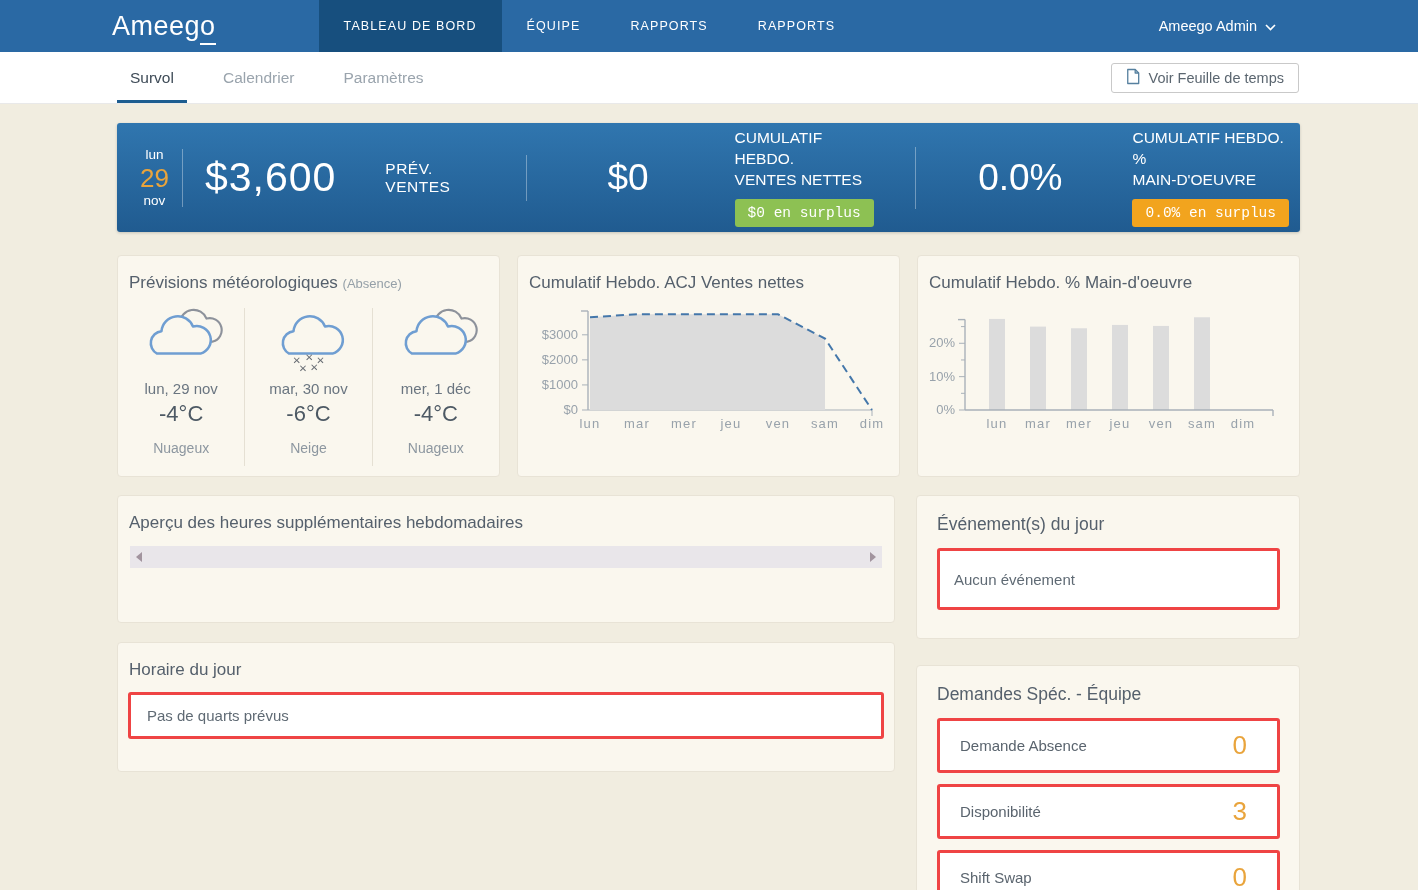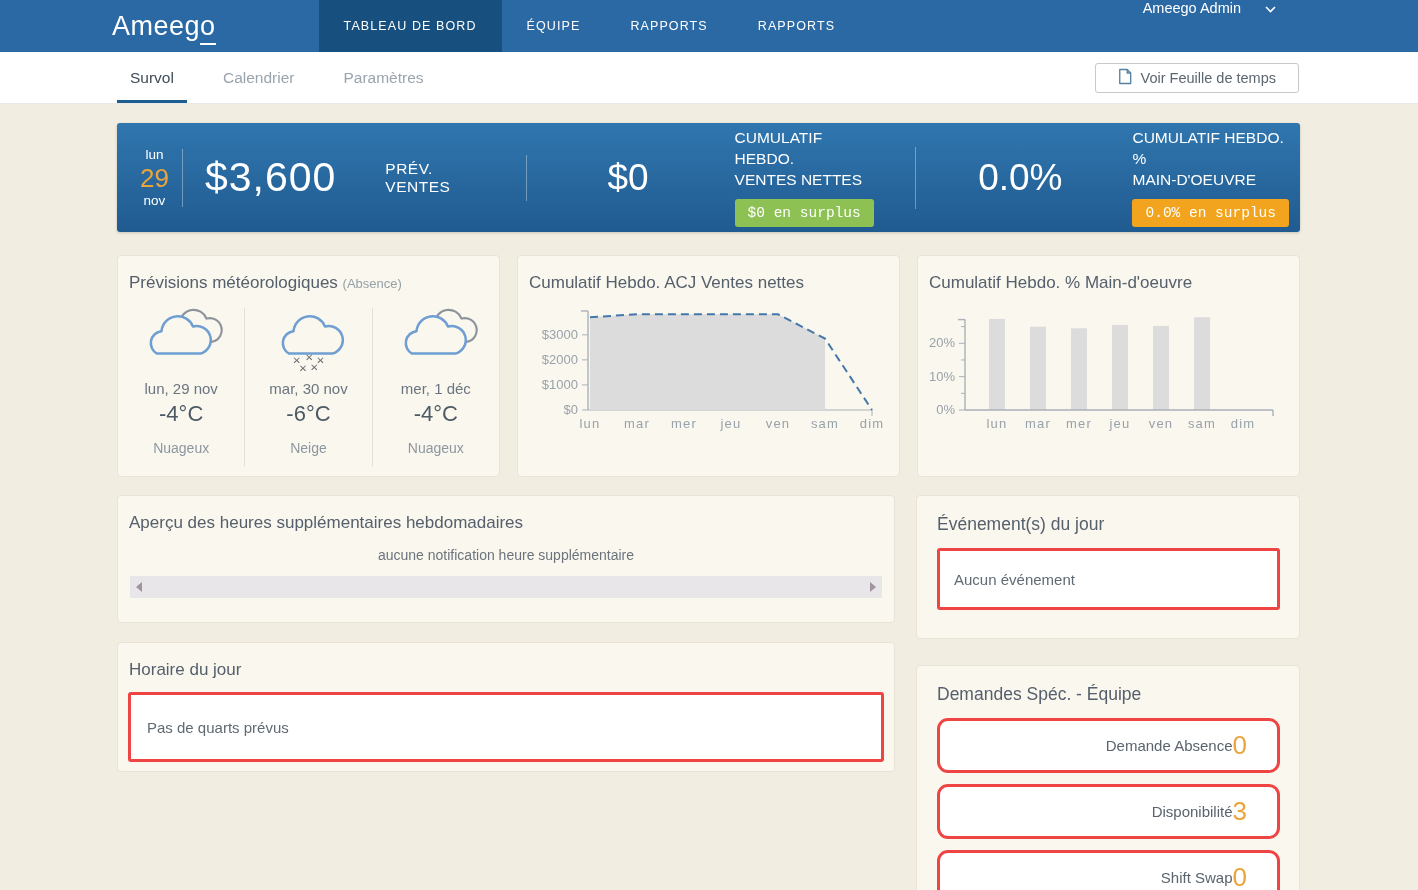--- a/index.html
+++ b/index.html
@@ -12,31 +12,31 @@
   }
 
   
   .navbar { height:52px; background:#2a69a4; display:flex; align-items:stretch; padding-left:112px; }
   .logo { align-self:center; font-size:27px; color:#fff; font-weight:500; letter-spacing:.5px; cursor:pointer; }
   .logo .u { border-bottom:2px solid #fff; padding-bottom:2px; }
   .nav-menu { display:flex; margin-left:103px; }
   .nav-item { display:flex; align-items:center; padding:0 25px; color:#fff; font-size:12.5px;
               font-weight:400; letter-spacing:1.1px; cursor:pointer; white-space:nowrap; }
   .nav-item.active { background:#174f7e; }
-  .nav-user { margin-left:auto; margin-right:142px; display:flex; gap:24px;
+  .nav-user { margin-left:auto; margin-right:142px; display:flex; align-items:center; gap:8px;
               color:#fff; font-size:14.5px; font-weight:500; cursor:pointer; }
 
   
   .subnav { height:52px; background:#fff; display:flex; align-items:stretch; padding-left:117px;
             border-bottom:1px solid #e9e9e9; position:relative; }
   .subtab { display:flex; align-items:center; padding:3px 13px 0 13px; margin-right:23px; font-size:15.5px;
             color:#9aa4ad; cursor:pointer; border-bottom:3px solid transparent; }
   .subtab.active { color:#3e4b57; border-bottom-color:#1d5d90; }
   .timesheet-btn { position:absolute; right:119px; top:11px; height:30px; display:flex; align-items:center;
-            gap:9px; padding:0 22px; background:#fff; border:1px solid #c9c9c9; border-radius:3px;
+            gap:9px; padding:0 14px; background:#fff; border:1px solid #c9c9c9; border-radius:3px;
             font-size:14.5px; color:#5b6670; cursor:pointer; }
 
   
   .content { padding:19px 118px 0 117px; }
 
   
   .banner { height:109px; border-radius:3px; margin-bottom:23px;
             background:linear-gradient(180deg,#3076af,#205b90);
             box-shadow:0 1px 3px rgba(0,0,0,.18);
             display:flex; align-items:center; color:#fff; }
@@ -83,31 +83,31 @@
 
   .overtime-card { width:778px; height:128px; margin-bottom:19px; }
   .ot-msg { text-align:center; font-size:14px; color:#6b747d; margin-top:14px; }
   .scrollbar { margin:13px 12px 0 12px; height:22px; background:#e9e6ea; position:relative; cursor:pointer; }
   .sb-arrow { position:absolute; top:6px; width:0; height:0; border-top:5px solid transparent; border-bottom:5px solid transparent; }
   .sb-left  { left:6px;  border-right:6px solid #a2949e; }
   .sb-right { right:6px; border-left:6px solid #a2949e; }
 
   .horaire-card { width:778px; height:130px; }
   .inner-box { background:#fff; border:3px solid #ef4444; border-radius:3px; }
-  .horaire-box { margin:12px 10px 0 10px; height:70px; display:flex; align-items:center; padding-left:16px;
+  .horaire-box { margin:12px 10px 0 10px; height:47px; display:flex; align-items:center; padding-left:16px;
                  font-size:15px; color:#5f6a74; }
 
   .events-card { height:144px; }
   .card-title2 { font-size:17.5px; color:#55606c; padding:18px 0 0 20px; }
   .events-box { margin:13px 19px 0 20px; height:62px; display:flex; align-items:center; padding-left:14px;
                 font-size:15px; color:#5f6a74; }
 
   .requests-card { margin-top:26px; height:258px; }
-  .req-row { margin:0 19px 11px 20px; height:55px; display:flex; align-items:center; justify-content:flex-end;
-             padding:0 30px 0 20px; cursor:pointer;border-radius:11px; }
+  .req-row { margin:0 19px 11px 20px; height:55px; display:flex; align-items:center; justify-content:space-between;
+             padding:0 30px 0 20px; cursor:pointer; }
   .req-rows { margin-top:13px; }
   .req-label { font-size:15px; color:#5a646e; }
   .req-count { font-size:26px; color:#e9a43c; }
 </style>
 </head>
 <body>
 
 <div class="navbar">
   <div class="logo" id="logo">Ameeg<span class="u">o</span></div>
   <div class="nav-menu">
@@ -279,21 +279,20 @@
           <text x="284" y="131" fill="#98a2ab" font-size="13" text-anchor="middle" font-family="Liberation Sans, sans-serif" letter-spacing="1.2px">sam</text>
           <text x="325" y="131" fill="#98a2ab" font-size="13" text-anchor="middle" font-family="Liberation Sans, sans-serif" letter-spacing="1.2px">dim</text>
         </svg>
     </div>
   </div>
 
   <div class="columns">
     <div class="left-col">
       <div class="card overtime-card">
         <div class="card-title">Aperçu des heures supplémentaires hebdomadaires</div>
-        <div class="ot-msg">aucune notification heure supplémentaire</div>
         <div class="scrollbar">
           <div class="sb-arrow sb-left"></div>
           <div class="sb-arrow sb-right"></div>
         </div>
       </div>
 
       <div class="card horaire-card">
         <div class="card-title">Horaire du jour</div>
         <div class="inner-box horaire-box">
           <span>Pas de quarts prévus</span>

